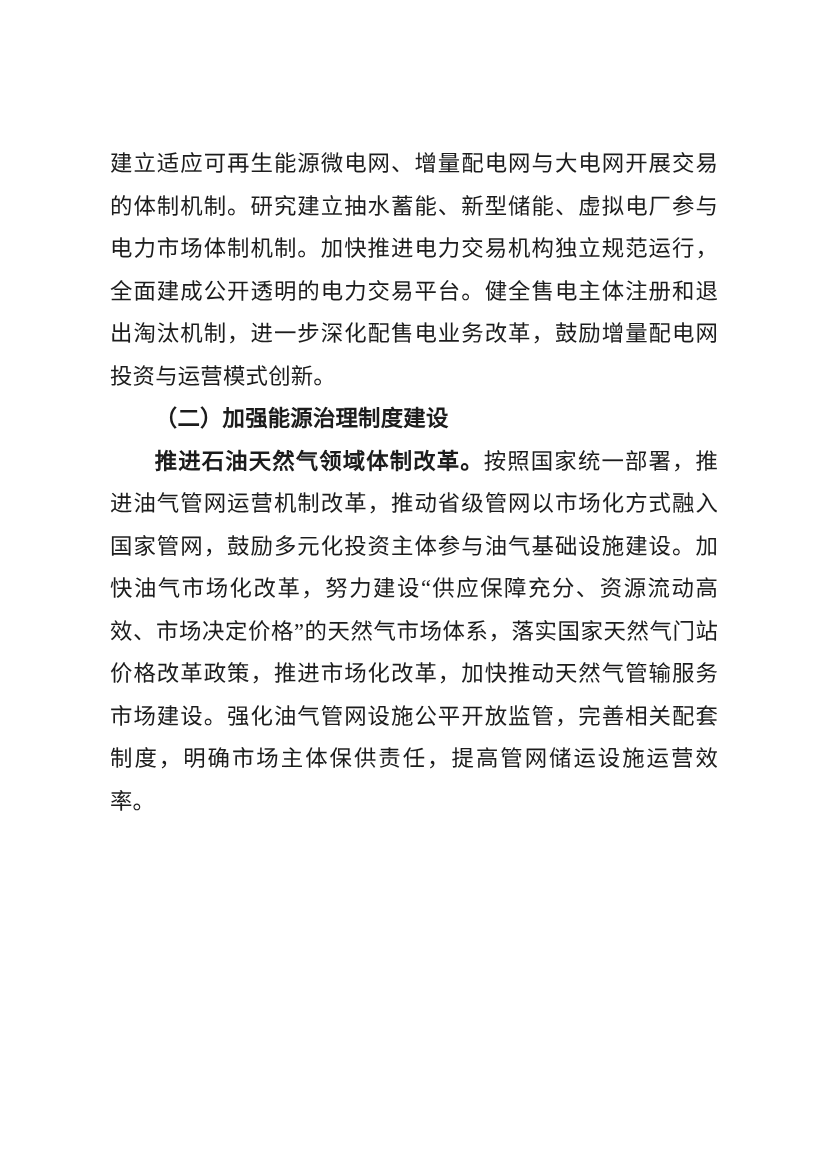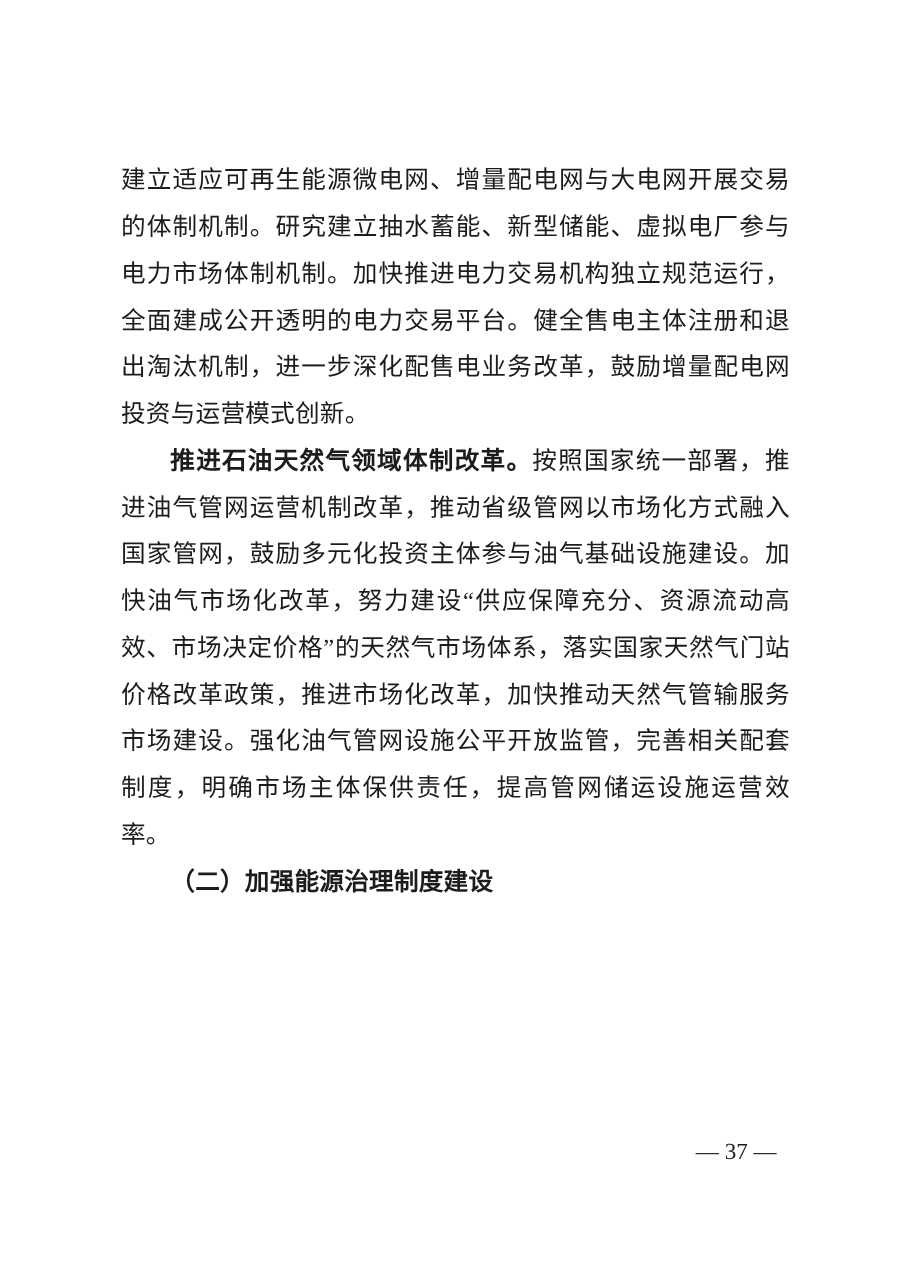--- a/index.html
+++ b/index.html
@@ -56,22 +56,21 @@
 </style>
 </head>
 <body>
 
 <div class="page">
 
   <main class="text-block">
 
     <p class="para"><span>建立适应可再生能源微电网、增量配电网与大电网开展交易的体制机制。研究建立抽水蓄能、新型储能、虚拟电厂参与电力市场体制机制。加快推进电力交易机构独立规范运行，全面建成公开透明的电力交易平台。健全售电主体注册和退出淘汰机制，进一步深化配售电业务改革，鼓励增量配电网投资与运营模式创新。</span></p>
 
+    <p class="para indent heading"><strong>（二）加强能源治理制度建设</strong></p>
+
     <p class="para indent"><strong class="lead">推进石油天然气领域体制改革。</strong><span>按照国家统一部署，推进油气管网运营机制改革，推动省级管网以市场化方式融入国家管网，鼓励多元化投资主体参与油气基础设施建设。加快油气市场化改革，努力建设“供应保障充分、资源流动高效、市场决定价格”的天然气市场体系，落实国家天然气门站价格改革政策，推进市场化改革，加快推动天然气管输服务市场建设。强化油气管网设施公平开放监管，完善相关配套制度，明确市场主体保供责任，提高管网储运设施运营效率。</span></p>
-
-    <p class="para indent heading"><strong>（二）加强能源治理制度建设</strong></p>
 
 
   </main>
 
-  <footer class="page-footer"><span>— 37 —</span></footer>
 
 </div>
 
 </body></html>

